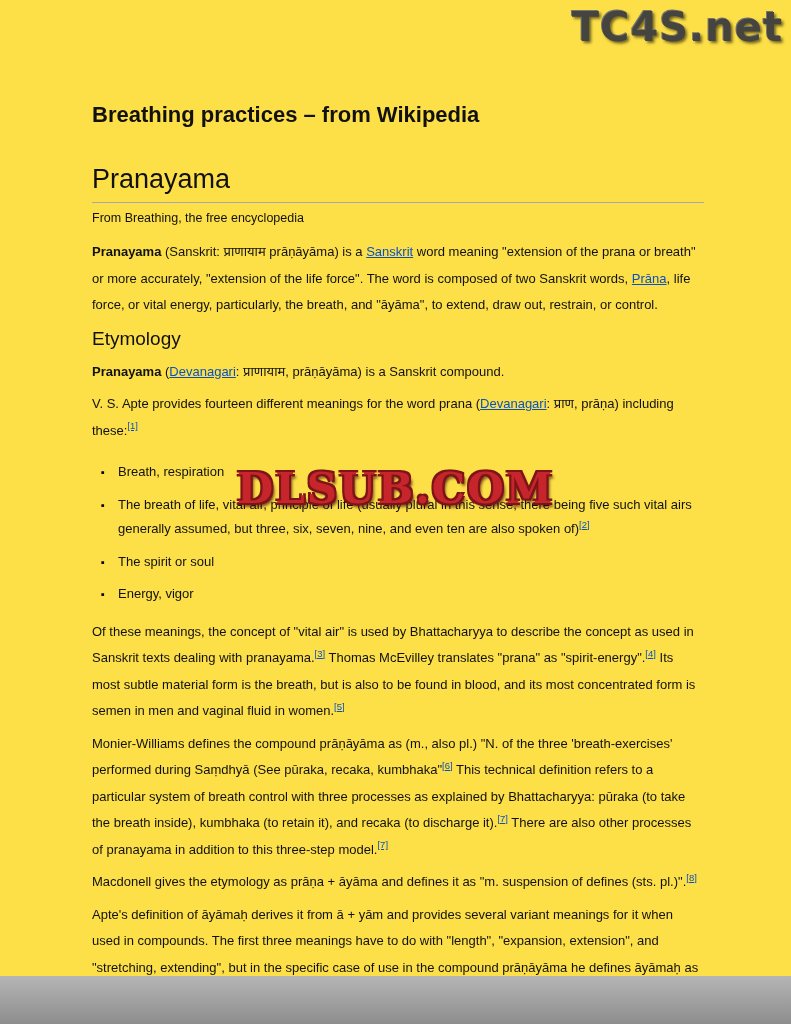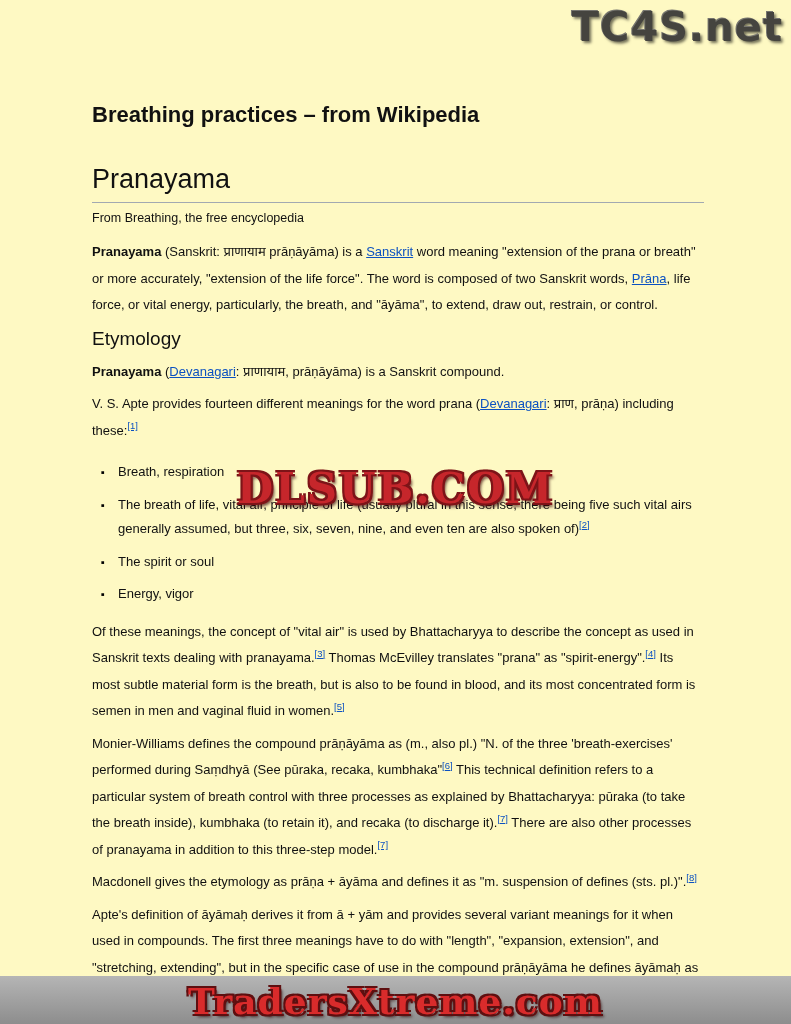--- a/index.html
+++ b/index.html
@@ -4,21 +4,21 @@
 <style>
   html,body{margin:0;padding:0;}
   body{
     width:791px;height:1024px;
     background:#ffffff;
     font-family:"Liberation Sans", sans-serif;
     color:#000;
     position:relative;
     overflow:hidden;
   }
-  .page{position:absolute;inset:0;background:#fef9c3;}
+  .page{position:absolute;inset:0;background:#fde047;}
 
   
   .wm-top{
     position:absolute;top:4px;right:8px;
     font-family:"DejaVu Sans", sans-serif;
     font-weight:bold;font-size:40px;letter-spacing:1px;
     color:#45443f;
     text-shadow:-1px -1px 0 #76756f, 2px 2px 3px rgba(0,0,0,.55);
     z-index:5;
   }
@@ -135,15 +135,14 @@
 
     <p class="body-p"><span>Apte's definition of </span><span class="i">āyāmaḥ</span><span> derives it from </span><span class="i">ā</span><span> + </span><span class="i">yām</span><span> and provides several variant meanings for it when used in compounds. The first three meanings have to do with "length", "expansion, extension", and "stretching, extending", but in the specific case of use in the compound </span><span class="i">prāṇāyāma</span><span> he defines </span><span class="i">āyāmaḥ</span><span> as meaning "restrain, control, stopping".</span><sup><a href="#" class="ref">[9]</a></sup></p>
 
     <p class="body-p"><span>An alternative etymology for the compound is cited by Ramamurti Mishra, who says that:</span></p>
 
   </div>
 
   <div class="wm-mid">DLSUB.COM</div>
 
   <div class="wm-band"></div>
-  <div class="wm-bottom">TradersXtreme.com</div>
 
 </div>
 
 </body></html>

